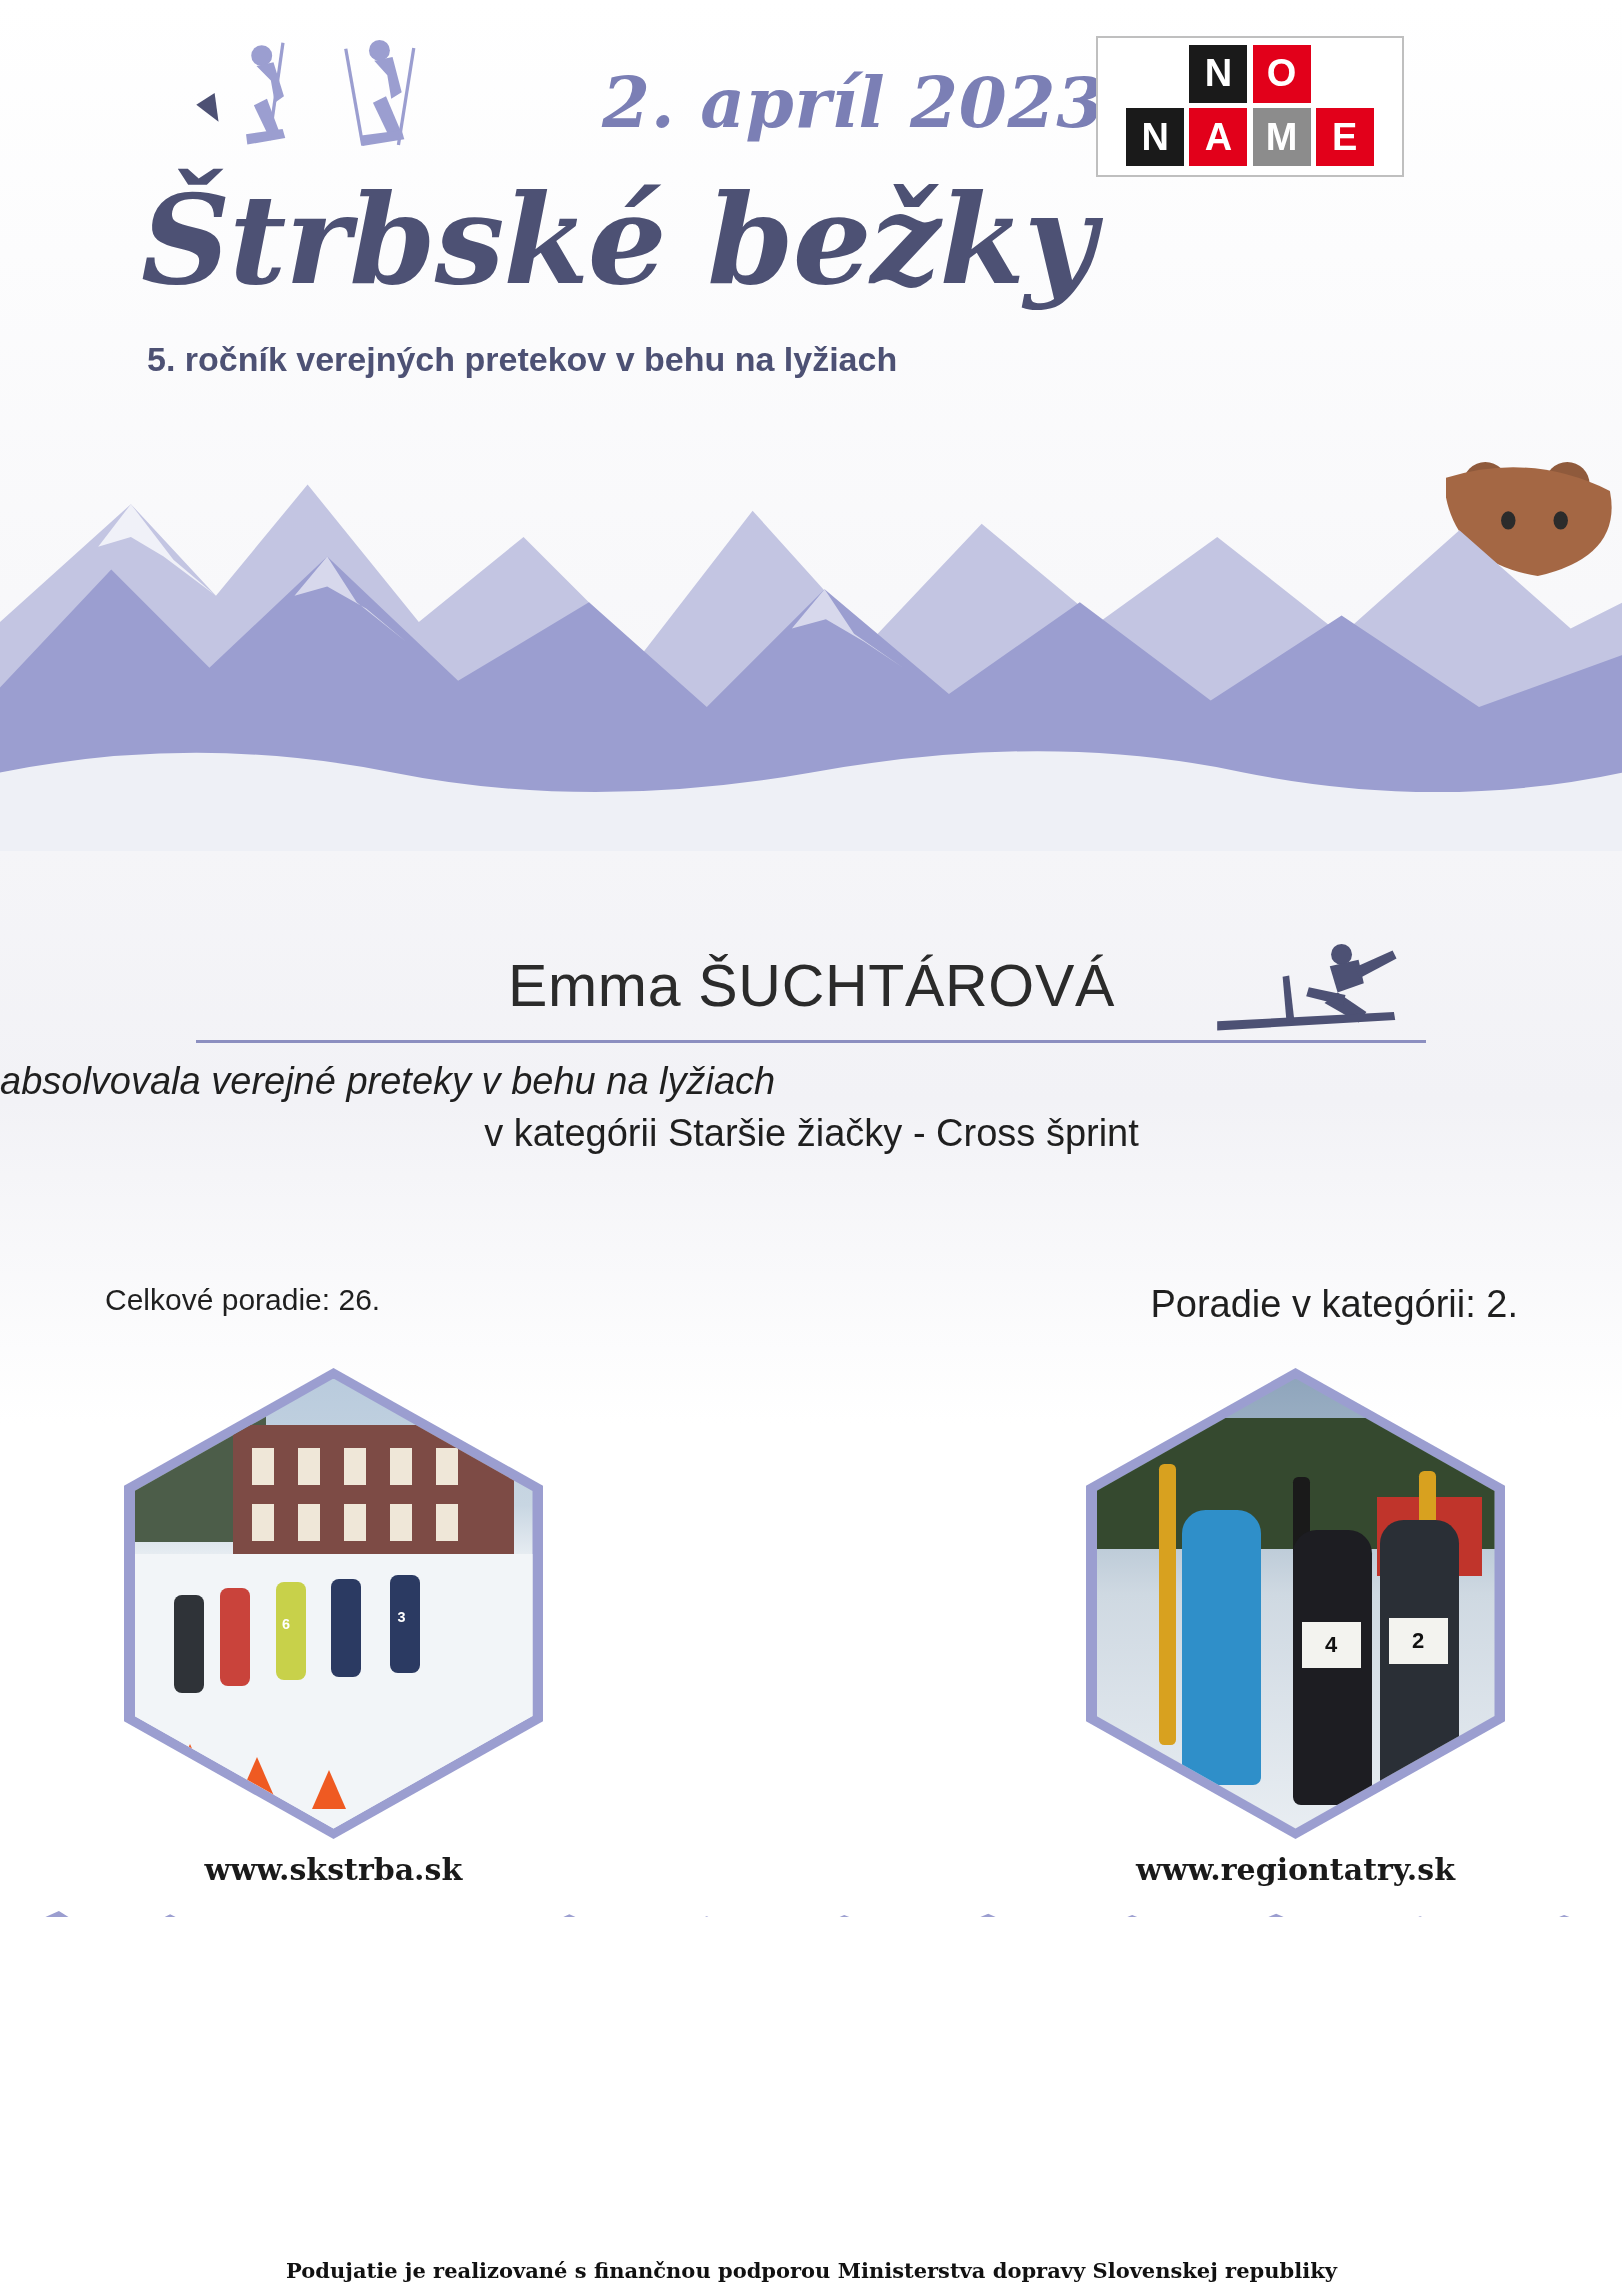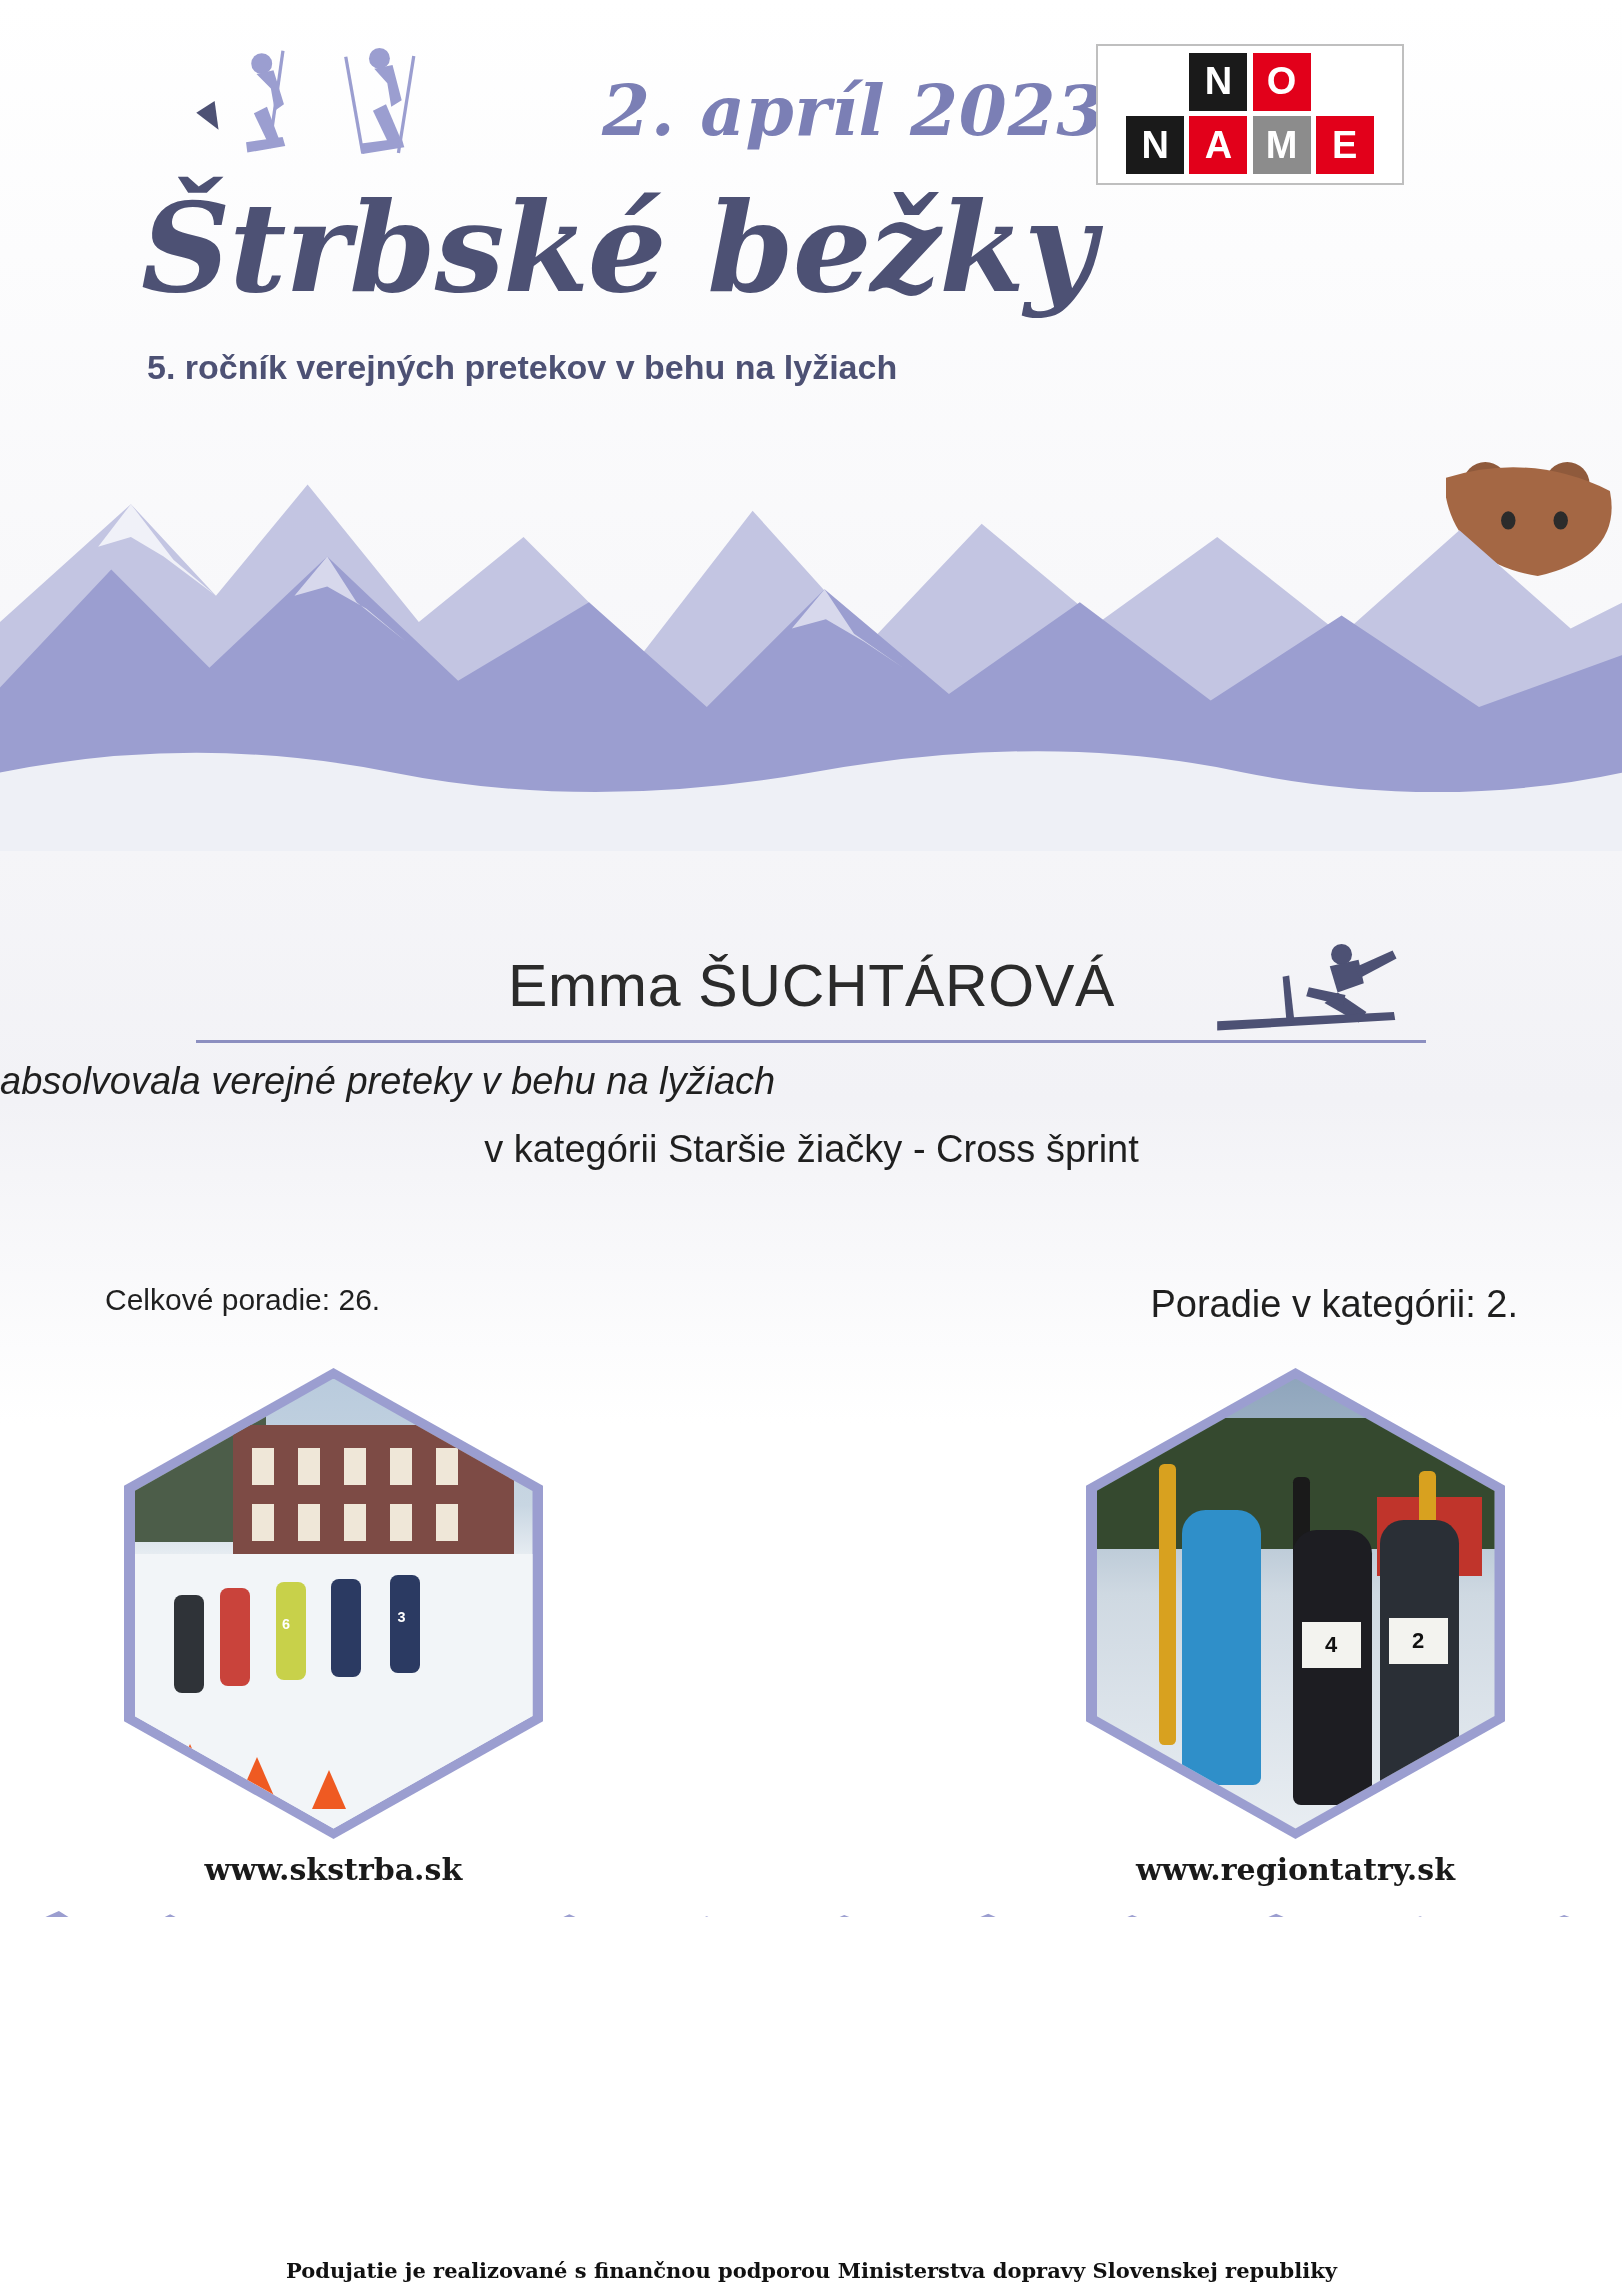--- a/index.html
+++ b/index.html
@@ -10,21 +10,21 @@
     overflow: hidden;
     position: relative;
   }
   .page {
     position: absolute; inset: 0;
     background: linear-gradient(#ffffff 0%, #f2f2f6 48%, #ffffff 62%);
     overflow: hidden;
   }
 
   
-  .header { position: absolute; top: 8px; left: 0; width: 1623px; height: 445px; }
+  .header { position: absolute; top: 0; left: 0; width: 1623px; height: 445px; }
 
   .ski-silhouettes { position: absolute; left: 183px; top: 36px; width: 406px; height: 157px; }
 
   .title-date {
     position: absolute; left: 602px; top: 62px;
     font-family: "DejaVu Serif", serif;
     font-style: italic; font-weight: bold;
     font-size: 69px; color: #7b7fb5; letter-spacing: 0.7px;
   }
   .title-main {
@@ -98,21 +98,21 @@
     background: #8c8fc0;
   }
   .skier-icon { position: absolute; right: 216px; top: 936px; width: 216px; height: 105px; }
 
   .line1 {
     position: absolute; top: 1060px; left: 0; width: 1623px; 
     font-size: 38px; color: #1f1f1f; font-style: italic;
   }
   .line2 {
     position: absolute; top: 1112px; left: 0; width: 1623px; text-align: center;
-    font-size: 38px; color: #1f1f1f; margin-top: 16px;
+    font-size: 38px; color: #1f1f1f;
   }
   .time {
     position: absolute; top: 1214px; left: 0; width: 1623px; text-align: center;
     font-size: 38px; color: #1f1f1f;
   }
   .rank-overall {
     position: absolute; top: 1283px; left: 105px;
     font-size: 30px; color: #1f1f1f;
   }
   .rank-category {

